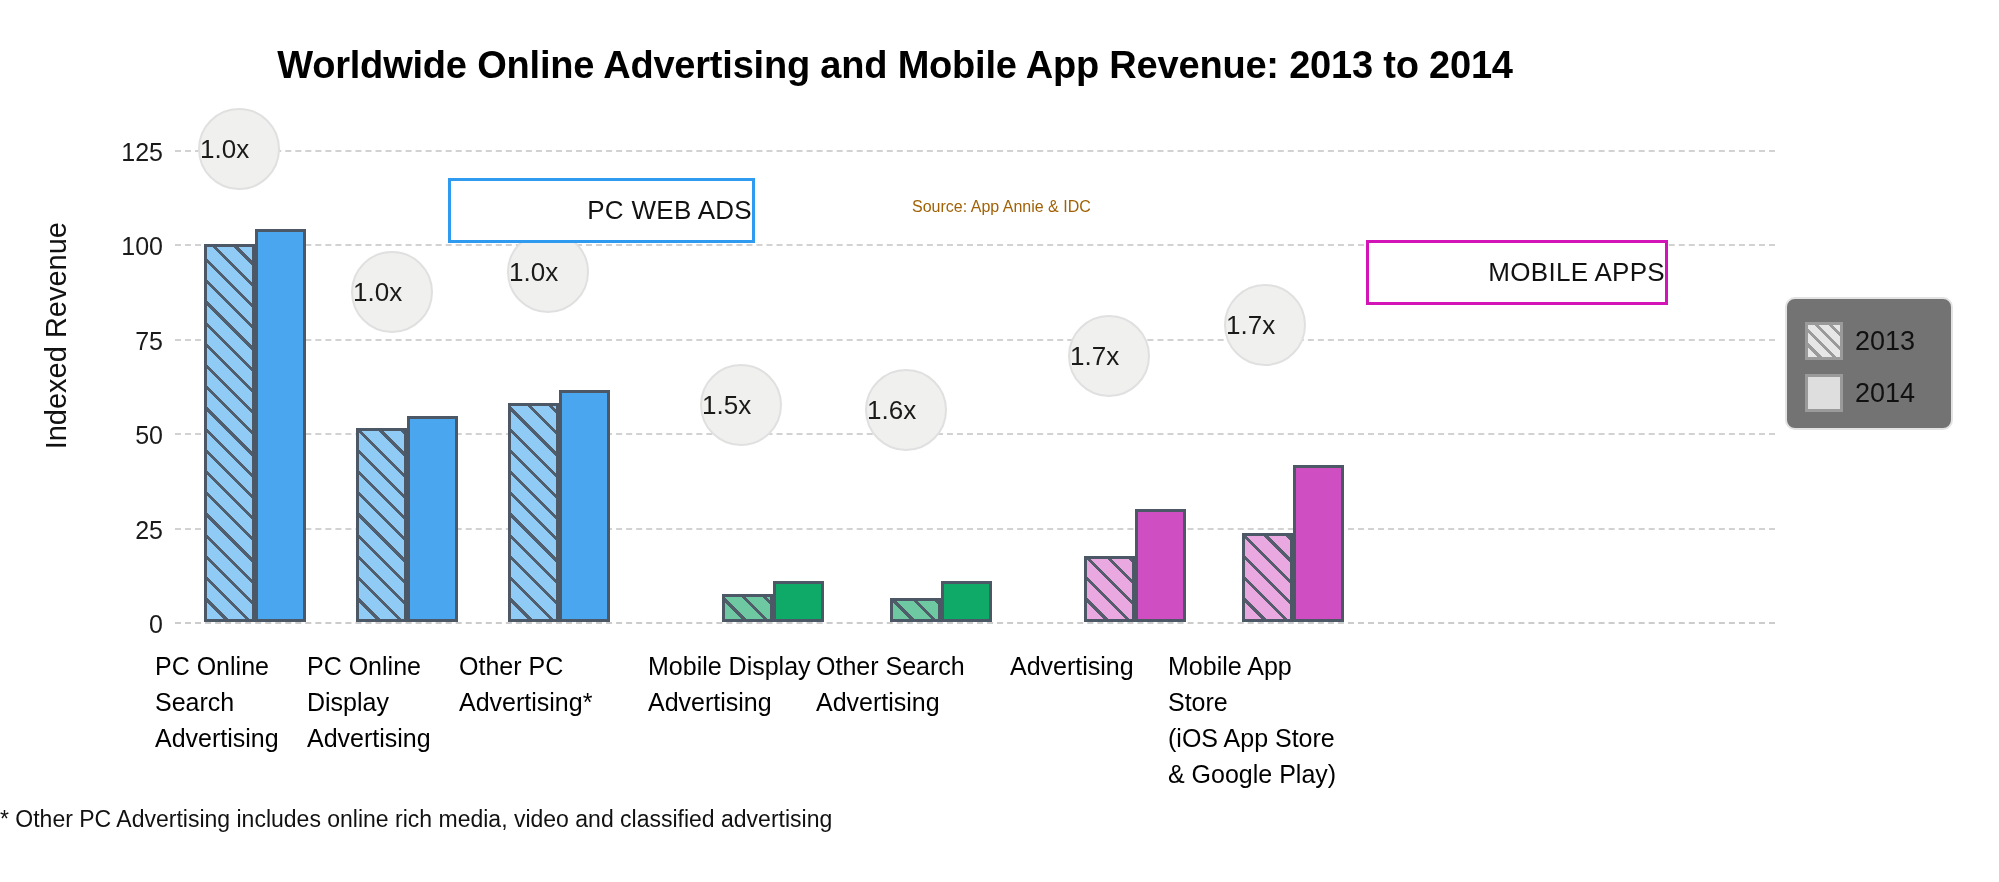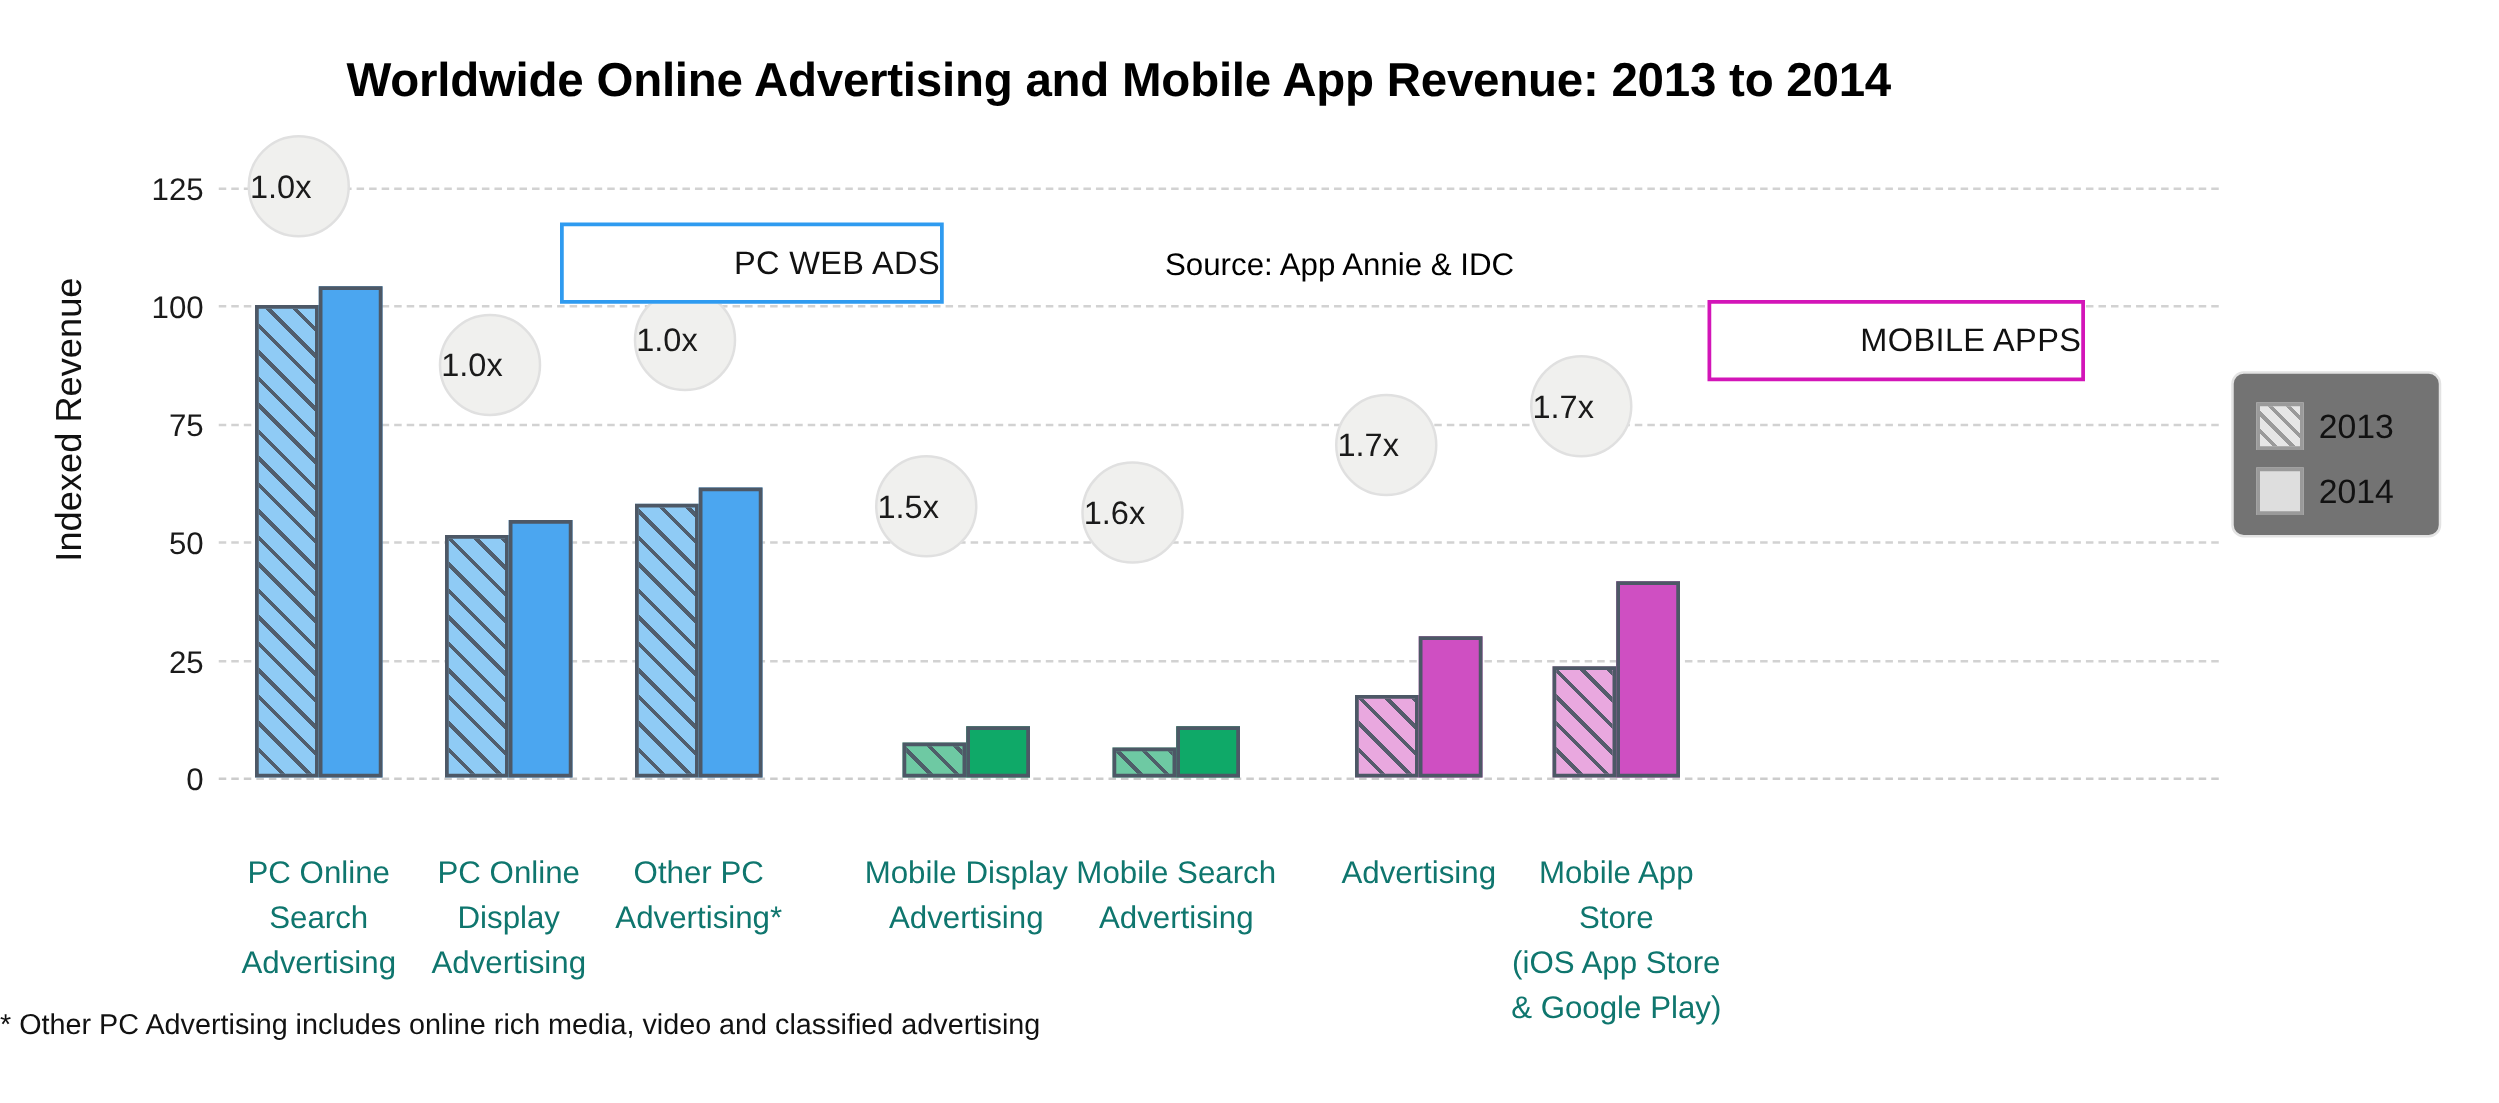--- a/index.html
+++ b/index.html
@@ -147,35 +147,35 @@
     color: #111111;
     letter-spacing: 0.3px;
   }
   .callout.pc      { border-color: #2f9bf0; }
   .callout.mweb    { border-color: #0fbf6b; }
   .callout.mapps   { border-color: #d315b8; }
 
   
   #source-note {
     position: absolute;
-    left: 932px;
+    left: 912px;
     top: 198px;
-    font-size: 25px;
-    color: #000000;
+    font-size: 16px;
+    color: #a16207;
     white-space: nowrap;
   }
 
   
   .xlabel {
     position: absolute;
-    top: 680px;
-    text-align: center;
+    top: 648px;
+    text-align: left;
     font-size: 25px;
     line-height: 36px;
-    color: #0f766e;
+    color: #000000;
   }
 
   
   #footnote {
     position: absolute;
     left: 0;
     top: 806px;
     width: 1999px;
     text-align: left;
     font-size: 23px;
@@ -320,21 +320,21 @@
     <div>Other PC</div>
     <div>Advertising*</div>
   </div>
 
   <div class="xlabel" style="left:648px; width:250px;">
     <div>Mobile Display</div>
     <div>Advertising</div>
   </div>
 
   <div class="xlabel" style="left:816px; width:250px;">
-    <div>Mobile Search</div>
+    <div>Other Search</div>
     <div>Advertising</div>
   </div>
 
   <div class="xlabel" style="left:1010px; width:250px;">
     <div>Advertising</div>
   </div>
 
   <div class="xlabel" style="left:1168px; width:250px;">
     <div>Mobile App</div>
     <div>Store</div>

